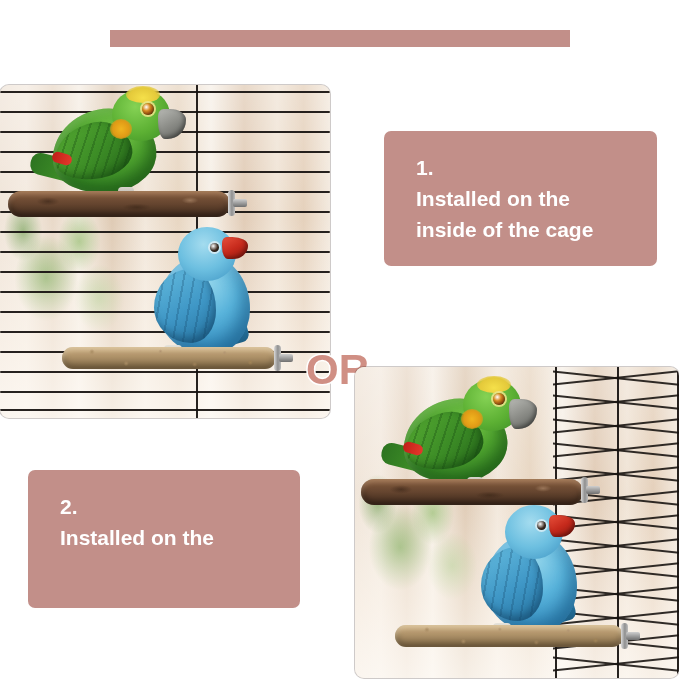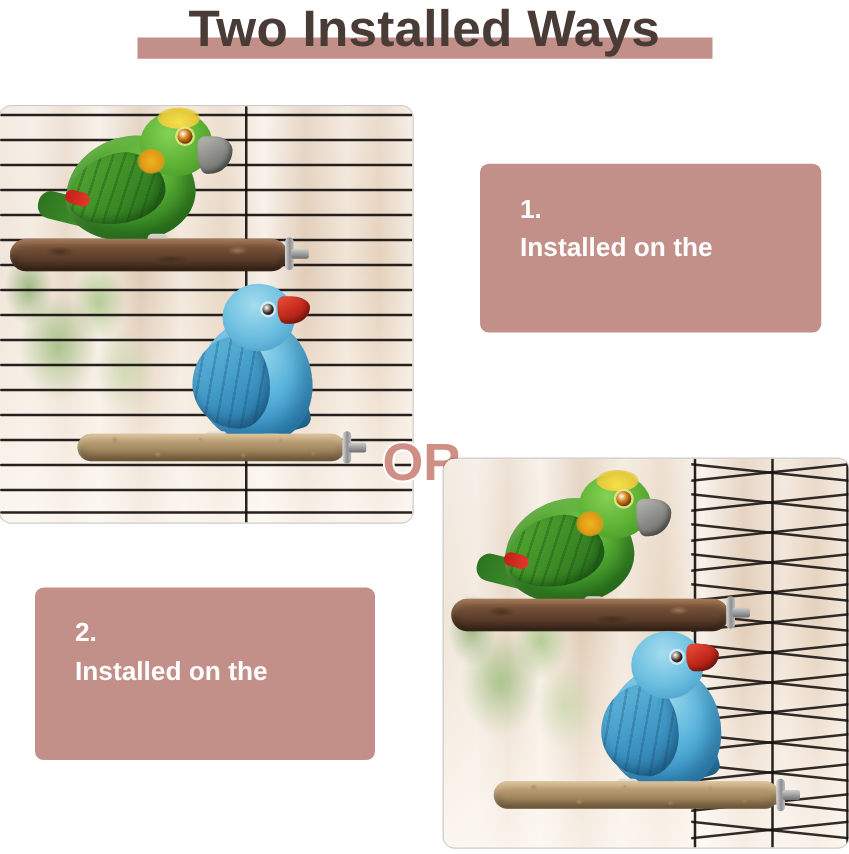--- a/index.html
+++ b/index.html
@@ -236,21 +236,20 @@
     -webkit-text-stroke:3px #ffffff;
     paint-order:stroke fill;
     text-shadow:0 0 2px rgba(255,255,255,.9);
   }
 </style>
 </head>
 <body>
 
 <div id="title-block">
   <div id="title-underline"></div>
-  <div id="title-text">Two Installed Ways</div>
 </div>
 
 <div class="photo" id="photo-inside" style="left:0px;top:85px;width:330px;height:333px;">
   <div class="room"></div>
 
   <div class="bars-h">
     <i style="top:6px;"></i>
       <i style="top:26px;"></i>
       <i style="top:46px;"></i>
     <i style="top:66px;"></i>
@@ -304,20 +303,21 @@
   <div class="perch-light" style="left:62px;top:262px;width:214px;"></div>
   <div class="screw" style="left:274px;top:260px;width:24px;height:26px;">
     <div class="washer"></div>
     <div class="bolt"></div>
   </div>
 </div>
 
 <div class="callout" id="callout-1" style="left:384px;top:131px;width:273px;height:135px;">
   <div class="num">1.</div>
   <div class="ln">Installed on the</div>
+  <div class="ln">inside of the cage</div>
 </div>
 
 <div id="or-label">OR</div>
 
 <div class="callout" id="callout-2" style="left:28px;top:470px;width:272px;height:138px;">
   <div class="num">2.</div>
   <div class="ln">Installed on the</div>
 </div>
 
 <div class="photo" id="photo-outside" style="left:355px;top:367px;width:324px;height:311px;">

